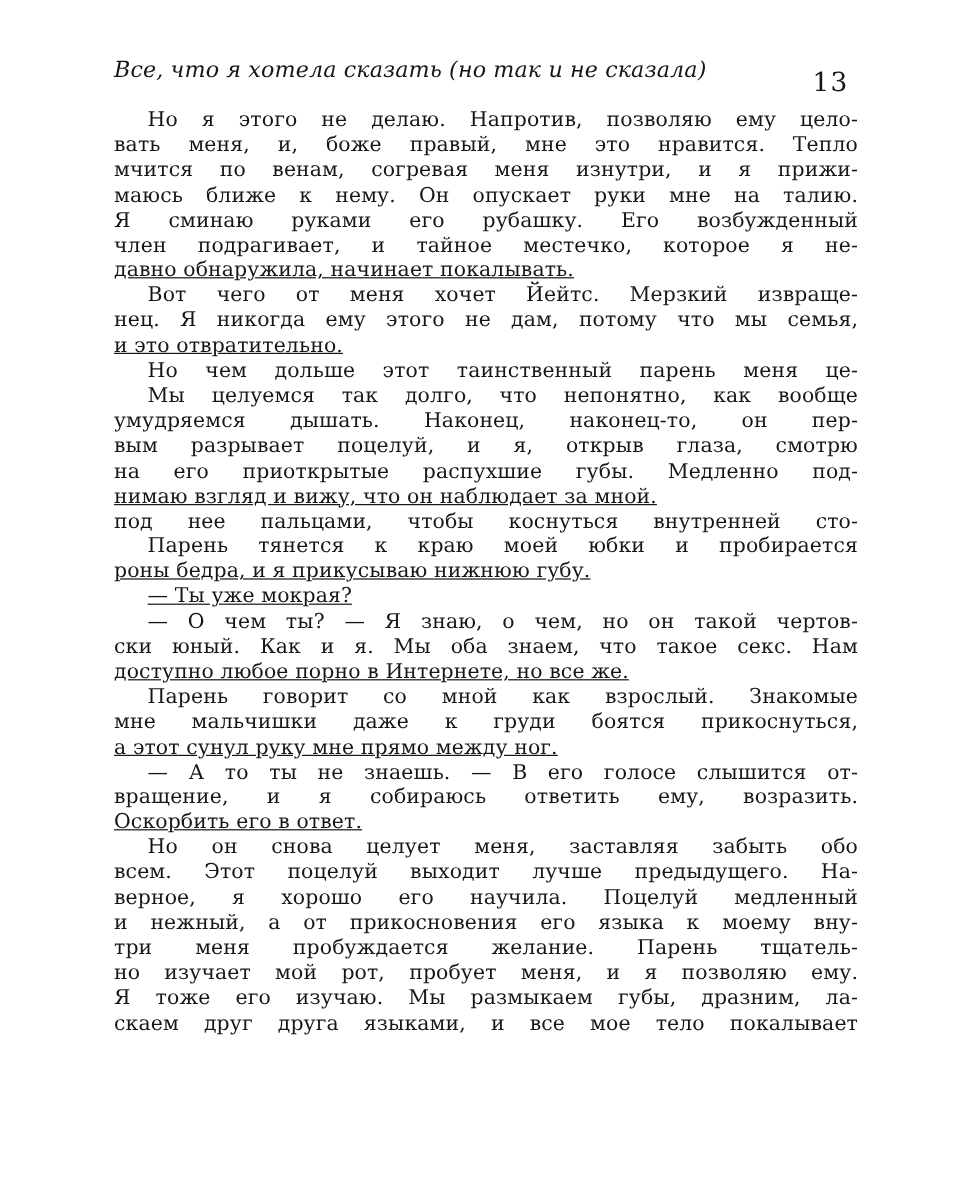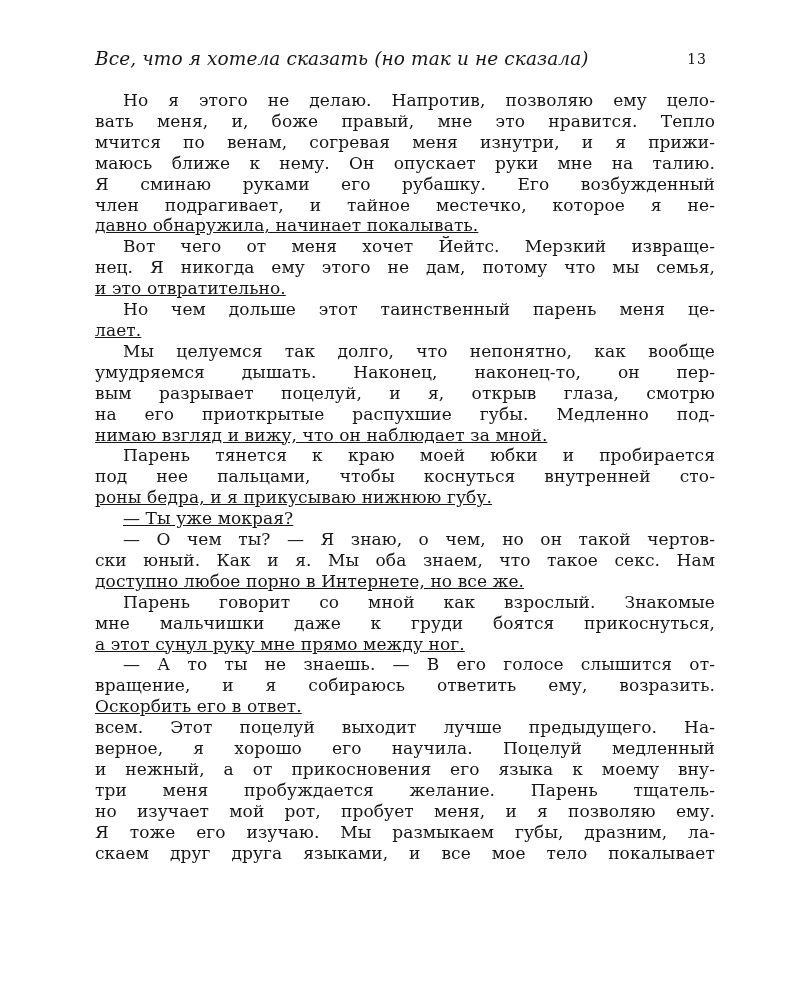--- a/index.html
+++ b/index.html
@@ -27,23 +27,24 @@
     margin-bottom: 19px;
   }
   .running-title {
     font-style: italic;
     font-size: 18.5px;
     letter-spacing: 0.1px;
     white-space: nowrap;
   }
   .page-number {
     font-style: normal;
-    font-size: 14px;
+    font-size: 22px;
     letter-spacing: 1px;
     padding-right: 8px;
+    margin-top: 11px;
   }
   .text-body { width: 620px; }
   .body-line {
     font-size: 17px;
     line-height: 20.9px;
     text-align: justify;
     text-align-last: justify;
     letter-spacing: 0.1px;
   }
   .body-line.no-fill { text-align-last: left; text-decoration: underline; }
@@ -64,39 +65,39 @@
         <div class="body-line"><span>вать меня, и, боже правый, мне это нравится. Тепло</span></div>
         <div class="body-line"><span>мчится по венам, согревая меня изнутри, и я прижи-</span></div>
         <div class="body-line"><span>маюсь ближе к нему. Он опускает руки мне на талию.</span></div>
         <div class="body-line"><span>Я сминаю руками его рубашку. Его возбужденный</span></div>
         <div class="body-line"><span>член подрагивает, и тайное местечко, которое я не-</span></div>
         <div class="body-line no-fill"><span>давно обнаружила, начинает покалывать.</span></div>
         <div class="body-line indent"><span>Вот чего от меня хочет Йейтс. Мерзкий извраще-</span></div>
         <div class="body-line"><span>нец. Я никогда ему этого не дам, потому что мы семья,</span></div>
         <div class="body-line no-fill"><span>и это отвратительно.</span></div>
         <div class="body-line indent"><span>Но чем дольше этот таинственный парень меня це-</span></div>
-        <div class="body-line no-fill"><span>лает.</span></div>
         <div class="body-line indent"><span>Мы целуемся так долго, что непонятно, как вообще</span></div>
         <div class="body-line"><span>умудряемся дышать. Наконец, </span><span class="em">наконец-то</span><span>, он пер-</span></div>
         <div class="body-line"><span>вым разрывает поцелуй, и я, открыв глаза, смотрю</span></div>
         <div class="body-line"><span>на его приоткрытые распухшие губы. Медленно под-</span></div>
         <div class="body-line no-fill"><span>нимаю взгляд и вижу, что он наблюдает за мной.</span></div>
+        <div class="body-line"><span>под нее пальцами, чтобы коснуться внутренней сто-</span></div>
         <div class="body-line indent"><span>Парень тянется к краю моей юбки и пробирается</span></div>
-        <div class="body-line"><span>под нее пальцами, чтобы коснуться внутренней сто-</span></div>
         <div class="body-line no-fill"><span>роны бедра, и я прикусываю нижнюю губу.</span></div>
         <div class="body-line indent no-fill"><span>— Ты уже мокрая?</span></div>
         <div class="body-line indent"><span>— О чем ты? — Я знаю, о чем, но он такой чертов-</span></div>
         <div class="body-line"><span>ски юный. Как и я. Мы оба знаем, что такое секс. Нам</span></div>
         <div class="body-line no-fill"><span>доступно любое порно в Интернете, но все же.</span></div>
         <div class="body-line indent"><span>Парень говорит со мной как взрослый. Знакомые</span></div>
         <div class="body-line"><span>мне мальчишки даже к груди боятся прикоснуться,</span></div>
         <div class="body-line no-fill"><span>а этот сунул руку мне прямо между ног.</span></div>
         <div class="body-line indent"><span>— А то ты не знаешь. — В его голосе слышится от-</span></div>
         <div class="body-line"><span>вращение, и я собираюсь ответить ему, возразить.</span></div>
         <div class="body-line no-fill"><span>Оскорбить его в ответ.</span></div>
+        <div class="body-line indent"><span>Но он снова целует меня, заставляя забыть обо</span></div>
         <div class="body-line"><span>всем. Этот поцелуй выходит лучше предыдущего. На-</span></div>
         <div class="body-line"><span>верное, я хорошо его научила. Поцелуй медленный</span></div>
         <div class="body-line"><span>и нежный, а от прикосновения его языка к моему вну-</span></div>
         <div class="body-line"><span>три меня пробуждается желание. Парень тщатель-</span></div>
         <div class="body-line"><span>но изучает мой рот, пробует меня, и я позволяю ему.</span></div>
         <div class="body-line"><span>Я тоже его изучаю. Мы размыкаем губы, дразним, ла-</span></div>
         <div class="body-line"><span>скаем друг друга языками, и все мое тело покалывает</span></div>
       </div>
   </div>
 </div>

